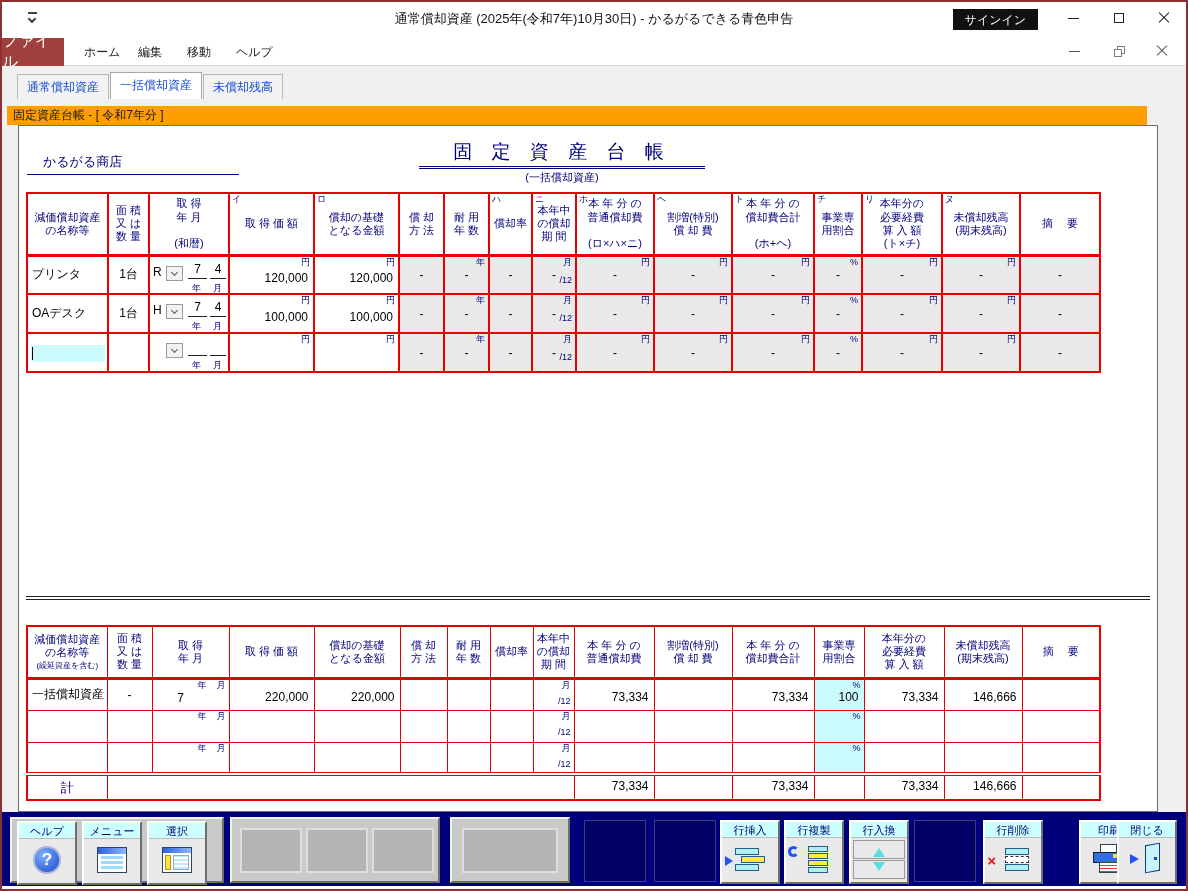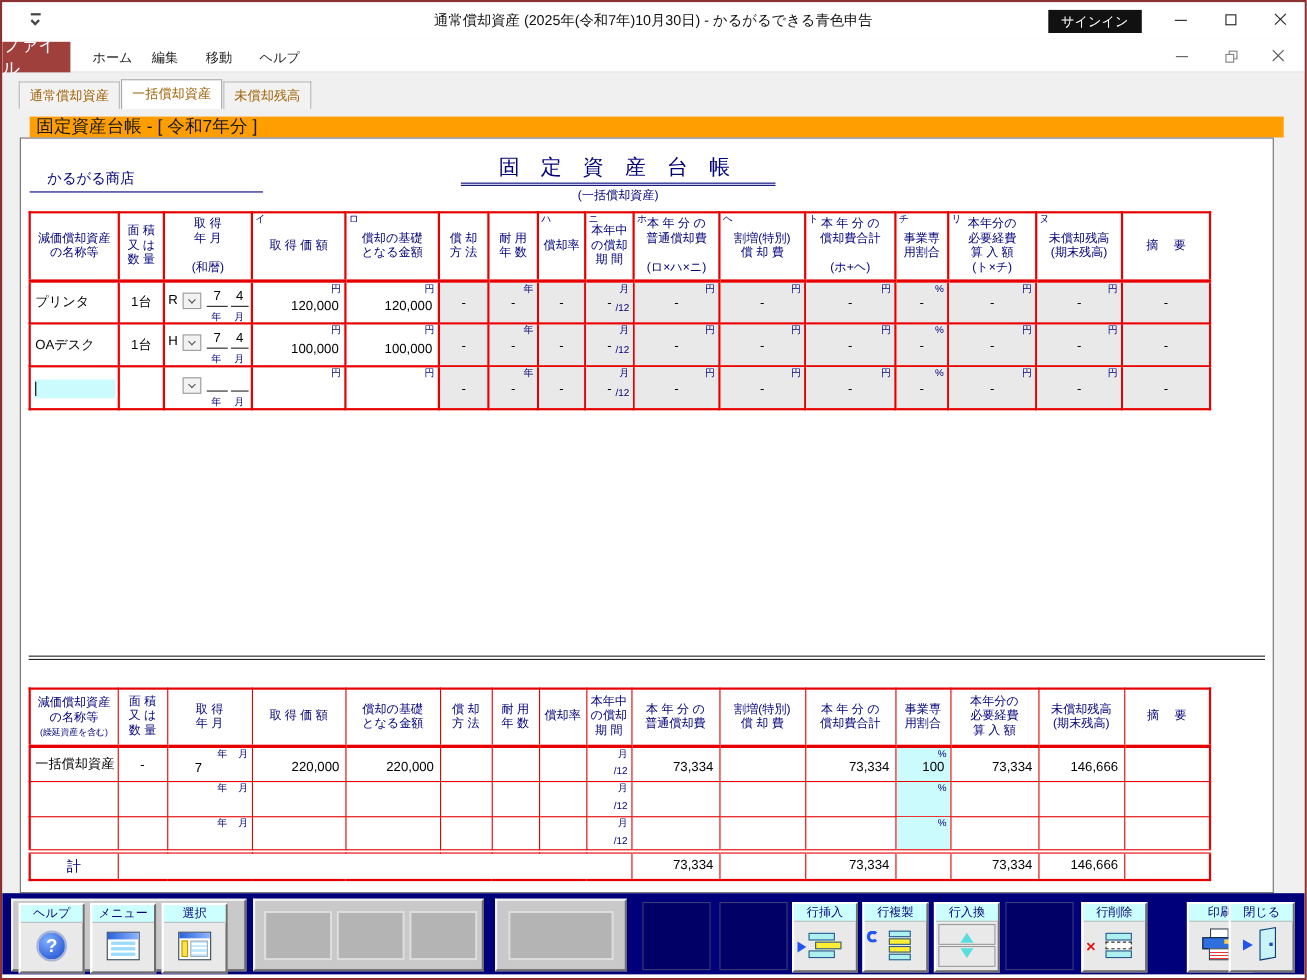--- a/index.html
+++ b/index.html
@@ -28,23 +28,23 @@
   .menubar{position:absolute;left:0;top:33px;width:100%;height:31px;background:#fff;border-bottom:1px solid #d9d9d9;}
   .menu-file{position:absolute;left:0;top:3px;width:62px;height:28px;background:#a0403c;color:#fff;font-size:16px;display:flex;align-items:center;justify-content:center;cursor:pointer;}
   .menu-item{position:absolute;top:3px;height:28px;padding:0 6px;display:flex;align-items:center;font-size:12px;color:#222;cursor:pointer;}
   .mi-home{left:76px;}.mi-edit{left:130px;}.mi-move{left:179px;}.mi-help{left:228px;}
   .wbtn2{position:absolute;top:4px;width:40px;height:24px;display:flex;align-items:center;justify-content:center;opacity:.75;}
   .wbtn2.minimize2{right:92px;}.wbtn2.restore2{right:47px;}.wbtn2.close2{right:4px;}
 
   
   .client{position:absolute;left:2px;top:64px;width:1182px;height:746px;background:#f0f0f0;}
   .tabs{position:absolute;left:13px;top:6px;height:27px;display:flex;align-items:flex-end;}
-  .tab{height:25px;padding:4px 9px 3px;font-size:12px;color:#a16207;background:#f2f2f2;border:1px solid #b9b9b9;border-bottom:none;margin-right:1px;cursor:pointer;}
+  .tab{height:25px;padding:4px 9px 3px;font-size:12px;color:#1d4ed8;background:#f2f2f2;border:1px solid #b9b9b9;border-bottom:none;margin-right:1px;cursor:pointer;}
   .tab.active{height:27px;background:#fff;border-color:#a8a8a8;position:relative;z-index:2;}
-  .caption{position:absolute;left:23px;top:40px;width:1140px;height:19px;background:#ff9e00;color:#1a1a1a;font-size:16px;display:flex;align-items:center;padding-left:6px;}
+  .caption{position:absolute;left:3px;top:40px;width:1140px;height:19px;background:#ff9e00;color:#1a1a1a;font-size:12px;display:flex;align-items:center;padding-left:6px;}
   .form{position:absolute;left:14px;top:59px;width:1140px;height:687px;background:#fff;border:1px solid #6f6f6f;}
 
   
   .company{position:absolute;left:8px;top:27px;width:212px;color:#00007a;font-size:13px;border-bottom:1px solid #00007a;padding:0 0 3px 16px;}
   .ftitle{position:absolute;left:400px;top:13px;width:286px;text-align:center;color:#00007a;font-size:19px;letter-spacing:7px;border-bottom:3px double #00007a;padding-bottom:1px;}
   .fsub{position:absolute;left:400px;top:44px;width:286px;text-align:center;color:#00007a;font-size:11px;}
   .fyear{position:absolute;left:822px;top:39px;width:222px;text-align:center;color:#00007a;font-size:13px;border-bottom:1px solid #00007a;padding-bottom:2px;}
 
   
   table{border-collapse:collapse;table-layout:fixed;}

